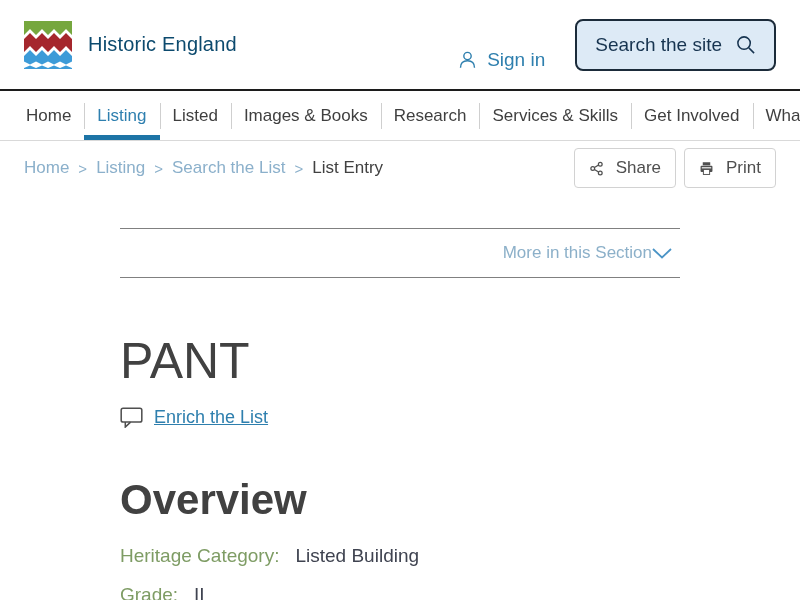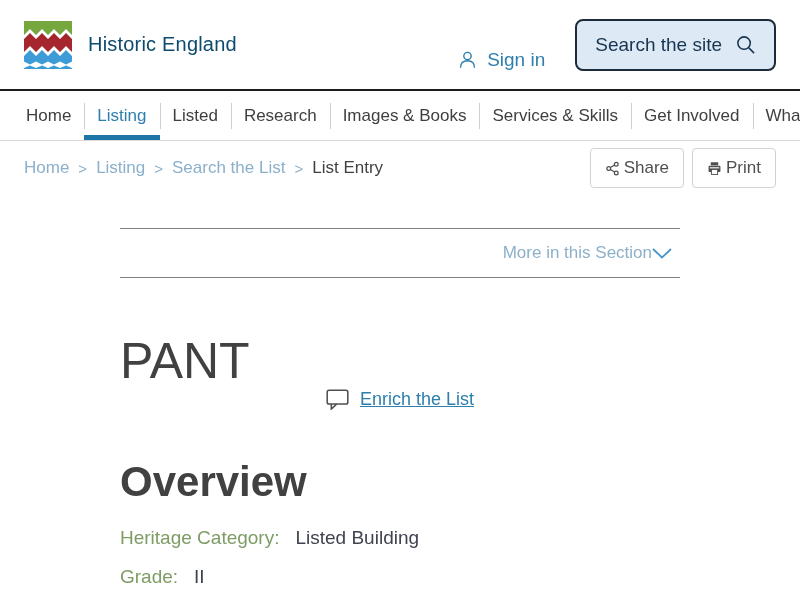--- a/index.html
+++ b/index.html
@@ -32,34 +32,34 @@
     height: 5px; background: #1d74a6; }
 
   
   .breadcrumb-row { margin: 0 24px; height: 54px; display: flex; align-items: center;
     justify-content: space-between; }
   .breadcrumb { display: flex; align-items: center; font-size: 17px; }
   .breadcrumb a { color: #8bb0cb; text-decoration: none; cursor: pointer; }
   .crumb-sep { color: #8bb0cb; margin: 0 9px; font-size: 15px; }
   .crumb-current { color: #414141; }
   .page-actions { display: flex; gap: 8px; }
-  .action-btn { display: flex; align-items: center; gap: 4px; background: #ffffff;
+  .action-btn { display: flex; align-items: center; gap: 12px; background: #ffffff;
     border: 1px solid #d2d2d2; border-radius: 4px; padding: 9px 14px; font-size: 17px;
     color: #4f4f4f; cursor: pointer; font-family: inherit; }
 
   
   .content { width: 560px; margin: 0 auto; }
   .more-section { margin-top: 33px; height: 50px; border-top: 1px solid #808080;
     border-bottom: 1px solid #808080; display: flex; align-items: center;
     justify-content: flex-end; padding: 0 8px; cursor: pointer; }
   .more-section span { font-size: 17px; color: #8cb0c9; }
 
   h1.page-title { margin-top: 56px; font-size: 50px; font-weight: 400; color: #414141;
     line-height: 1.1; }
-  .enrich-row { display: flex; align-items: center; gap: 11px; justify-content: center; }
+  .enrich-row { margin-top: 18px; display: flex; align-items: center; gap: 11px; }
   .enrich-row a { color: #2e7fae; font-size: 18px; text-decoration: underline; cursor: pointer; }
   h2.overview-heading { margin-top: 48px; font-size: 42px; font-weight: 700; color: #414141;
     line-height: 1.15; }
   .fields { margin-top: 18px; }
   .field-row { display: flex; gap: 16px; font-size: 19px; line-height: 27px;
     margin-bottom: 12px; }
   .field-row dt { color: #7e9c64; font-weight: 400; }
   .field-row dd { color: #3f4350; }
   svg { display: block; }
 </style>
@@ -94,22 +94,22 @@
       </button>
     </div>
   </div>
 </header>
 
 <nav class="main-nav">
   <ul>
     <li>Home</li>
     <li class="active">Listing</li>
     <li>Listed</li>
+    <li>Images &amp; Books</li>
     <li>Research</li>
-    <li>Images &amp; Books</li>
     <li>Services &amp; Skills</li>
     <li>Get Involved</li>
     <li>What's New</li>
   </ul>
 </nav>
 
 <div class="breadcrumb-row">
   <nav class="breadcrumb">
     <a>Home</a>
     <span class="crumb-sep">&gt;</span>

